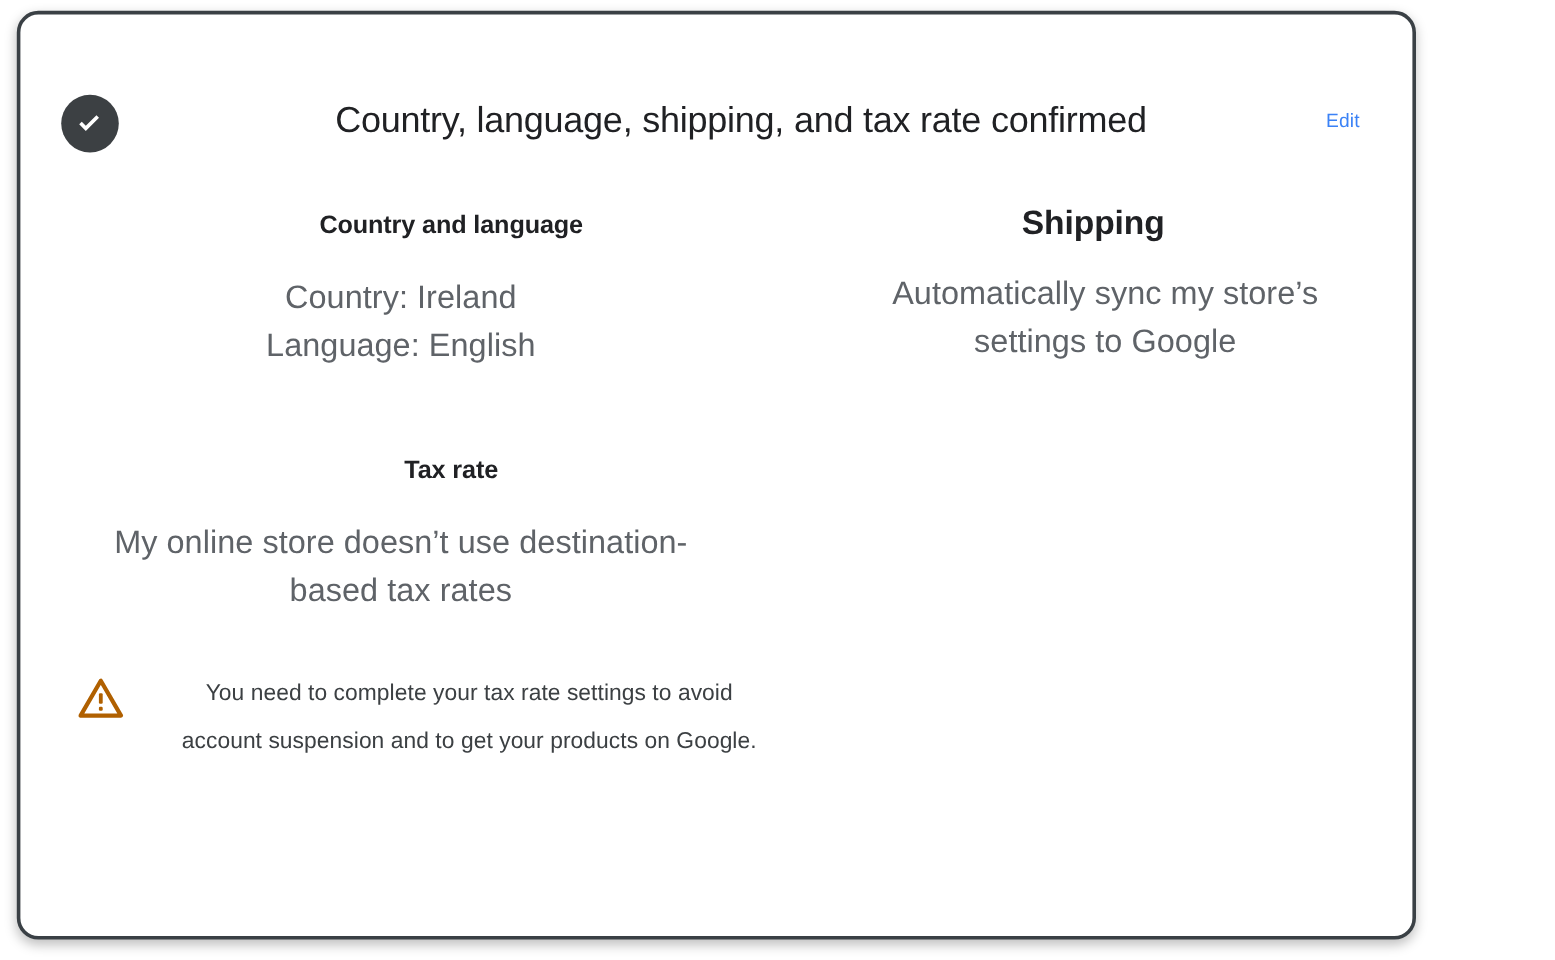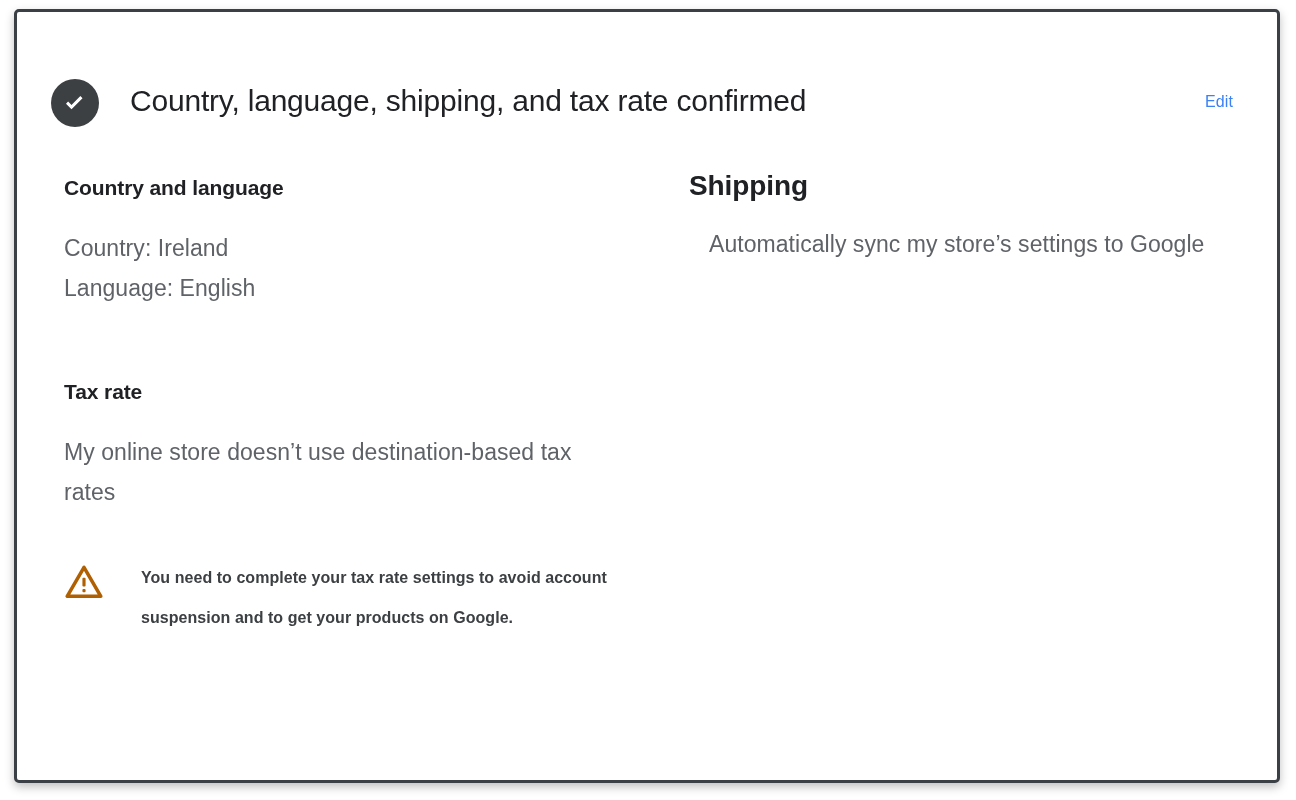--- a/index.html
+++ b/index.html
@@ -19,28 +19,29 @@
     position: relative;
     width: 1296px;
     height: 800px;
     background: #ffffff;
   }
 
   .card {
     position: absolute;
     left: 14px;
     top: 9px;
-    width: 1266px;
+    width: 1166px;
     height: 774px;
     box-sizing: border-box;
     background: #ffffff;
     border: 3px solid #3a4045;
-    border-radius: 5px;
+    border-radius: 18px;
     box-shadow: 0 4px 10px rgba(0,0,0,0.25);
     overflow: hidden;
+    text-align: center;
   }
 
   
   .card-header {
     position: absolute;
     left: 0;
     top: 0;
     right: 0;
     height: 160px;
     display: flex;
@@ -117,21 +118,21 @@
   .sec-heading-md {
     font-size: 28px;
     line-height: 28px;
     font-weight: 700;
     color: #202124;
     letter-spacing: -0.1px;
     margin: 0 0 24px 0;
   }
 
   .sec-text {
-    font-size: 23px;
+    font-size: 27px;
     line-height: 40px;
     font-weight: 400;
     color: #5f6368;
     margin: 0;
     letter-spacing: 0.05px;
   }
   .sec-text .line { display: block; }
 
   .sec-text-wrap {
     max-width: 540px;
@@ -148,26 +149,25 @@
     flex: 0 0 auto;
     width: 40px;
     height: 40px;
     margin-top: 4px;
   }
   .warning-icon svg { display: block; }
 
   .warning-text {
     flex: 1 1 auto;
     margin-left: 37px;
-    font-size: 16px;
+    font-size: 19px;
     line-height: 40px;
     color: #3c4043;
     max-width: 500px;
     letter-spacing: 0.05px;
-    font-weight: bold;
   }
 </style>
 </head>
 <body>
 
 <div class="stage">
 
   <div class="card">
 
     <div class="card-header">

